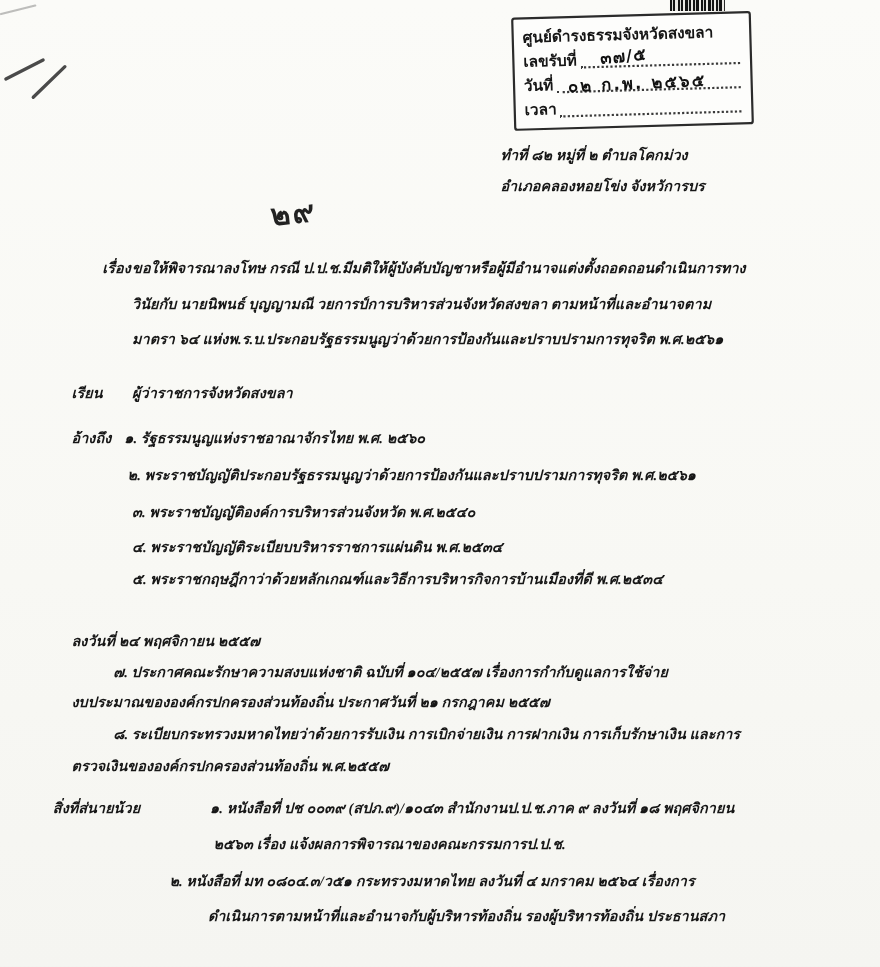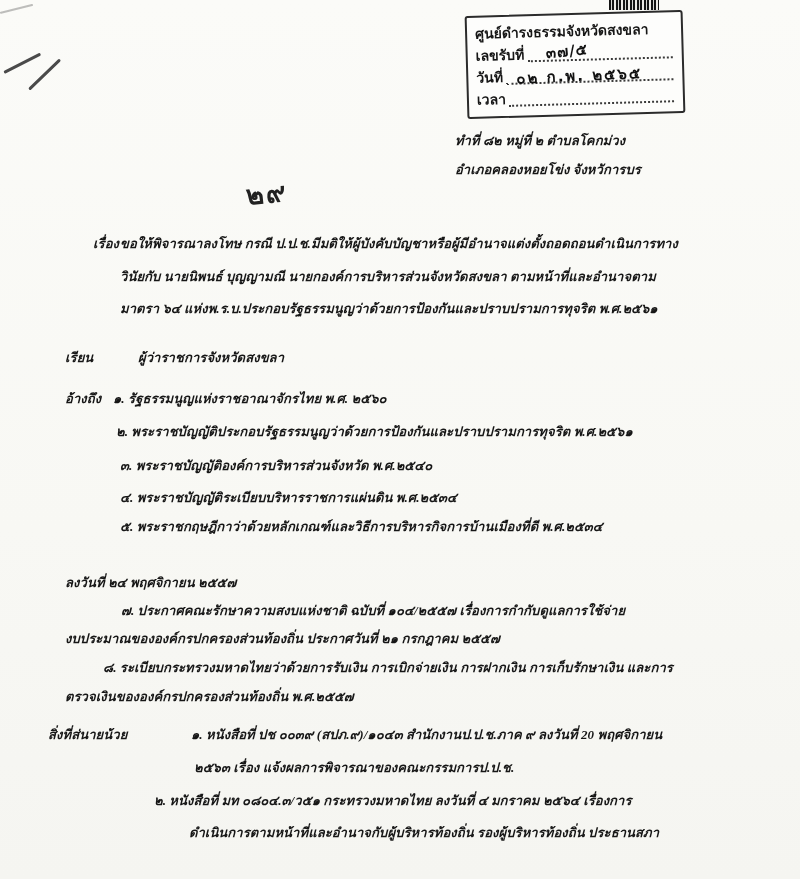--- a/index.html
+++ b/index.html
@@ -88,38 +88,38 @@
     </div>
   </div>
 
   <div class="line" style="left:455px;top:130px;">ทำที่ ๘๒ หมู่ที่ ๒ ตำบลโคกม่วง</div>
   <div class="line" style="left:455px;top:159px;">อำเภอคลองหอยโข่ง จังหวัการบร</div>
 
   <div class="hand-day">๒๙</div>
 
   <div class="line label" style="left:65px;top:233px;margin-left:28px;">เรื่อง</div>
   <div class="line" style="left:120px;top:233px;">ขอให้พิจารณาลงโทษ กรณี ป.ป.ช.มีมติให้ผู้บังคับบัญชาหรือผู้มีอำนาจแต่งตั้งถอดถอนดำเนินการทาง</div>
-  <div class="line" style="left:120px;top:266px;">วินัยกับ นายนิพนธ์  บุญญามณี นายกองค์การบริหารส่วนจังหวัดสงขลา ตามหน้าที่และอำนาจตาม</div>
+  <div class="line" style="left:120px;top:266px;">วินัยกับ นายนิพนธ์  บุญญามณี วยการป์การบริหารส่วนจังหวัดสงขลา ตามหน้าที่และอำนาจตาม</div>
   <div class="line" style="left:120px;top:298px;">มาตรา ๖๔ แห่งพ.ร.บ.ประกอบรัฐธรรมนูญว่าด้วยการป้องกันและปราบปรามการทุจริต พ.ศ.๒๕๖๑</div>
 
   <div class="line label" style="left:65px;top:347px;">เรียน</div>
-  <div class="line" style="left:138px;top:347px;text-align:center;">ผู้ว่าราชการจังหวัดสงขลา</div>
+  <div class="line" style="left:120px;top:347px;text-align:center;">ผู้ว่าราชการจังหวัดสงขลา</div>
 
   <div class="line label" style="left:65px;top:388px;">อ้างถึง</div>
   <div class="line" style="left:113px;top:388px;">๑. รัฐธรรมนูญแห่งราชอาณาจักรไทย พ.ศ. ๒๕๖๐</div>
   <div class="line" style="left:116px;top:421px;">๒. พระราชบัญญัติประกอบรัฐธรรมนูญว่าด้วยการป้องกันและปราบปรามการทุจริต พ.ศ.๒๕๖๑</div>
   <div class="line" style="left:120px;top:455px;">๓. พระราชบัญญัติองค์การบริหารส่วนจังหวัด พ.ศ.๒๕๔๐</div>
   <div class="line" style="left:120px;top:487px;">๔. พระราชบัญญัติระเบียบบริหารราชการแผ่นดิน พ.ศ.๒๕๓๔</div>
   <div class="line" style="left:120px;top:516px;">๕. พระราชกฤษฎีกาว่าด้วยหลักเกณฑ์และวิธีการบริหารกิจการบ้านเมืองที่ดี พ.ศ.๒๕๓๔</div>
   <div class="line" style="left:65px;top:572px;">ลงวันที่ ๒๔ พฤศจิกายน ๒๕๕๗</div>
-  <div class="line" style="left:121px;top:600px;">๗. ประกาศคณะรักษาความสงบแห่งชาติ ฉบับที่ ๑๐๔/๒๕๕๗ เรื่องการกำกับดูแลการใช้จ่าย</div>
+  <div class="line" style="left:103px;top:600px;">๗. ประกาศคณะรักษาความสงบแห่งชาติ ฉบับที่ ๑๐๔/๒๕๕๗ เรื่องการกำกับดูแลการใช้จ่าย</div>
   <div class="line" style="left:65px;top:628px;">งบประมาณขององค์กรปกครองส่วนท้องถิ่น ประกาศวันที่ ๒๑ กรกฎาคม ๒๕๕๗</div>
   <div class="line" style="left:103px;top:657px;">๘. ระเบียบกระทรวงมหาดไทยว่าด้วยการรับเงิน การเบิกจ่ายเงิน การฝากเงิน การเก็บรักษาเงิน และการ</div>
   <div class="line" style="left:65px;top:686px;text-align:center;">ตรวจเงินขององค์กรปกครองส่วนท้องถิ่น พ.ศ.๒๕๕๗</div>
 
   <div class="line label" style="left:48px;top:724px;">สิ่งที่ส่นายน้วย</div>
-  <div class="line" style="left:191px;top:724px;">๑. หนังสือที่ ปช ๐๐๓๙ (สปภ.๙)/๑๐๔๓ สำนักงานป.ป.ช.ภาค ๙ ลงวันที่ 20 พฤศจิกายน</div>
+  <div class="line" style="left:191px;top:724px;">๑. หนังสือที่ ปช ๐๐๓๙ (สปภ.๙)/๑๐๔๓ สำนักงานป.ป.ช.ภาค ๙ ลงวันที่ ๑๘ พฤศจิกายน</div>
   <div class="line" style="left:194px;top:757px;">๒๕๖๓ เรื่อง แจ้งผลการพิจารณาของคณะกรรมการป.ป.ช.</div>
   <div class="line" style="left:154px;top:790px;">๒. หนังสือที่ มท ๐๘๐๔.๓/ว๕๑ กระทรวงมหาดไทย ลงวันที่ ๔ มกราคม ๒๕๖๔ เรื่องการ</div>
   <div class="line" style="left:189px;top:822px;">ดำเนินการตามหน้าที่และอำนาจกับผู้บริหารท้องถิ่น รองผู้บริหารท้องถิ่น ประธานสภา</div>
   <div class="line" style="left:189px;top:894px;">ท้องถิ่น</div>
 
 </div>
 
 </body></html>

